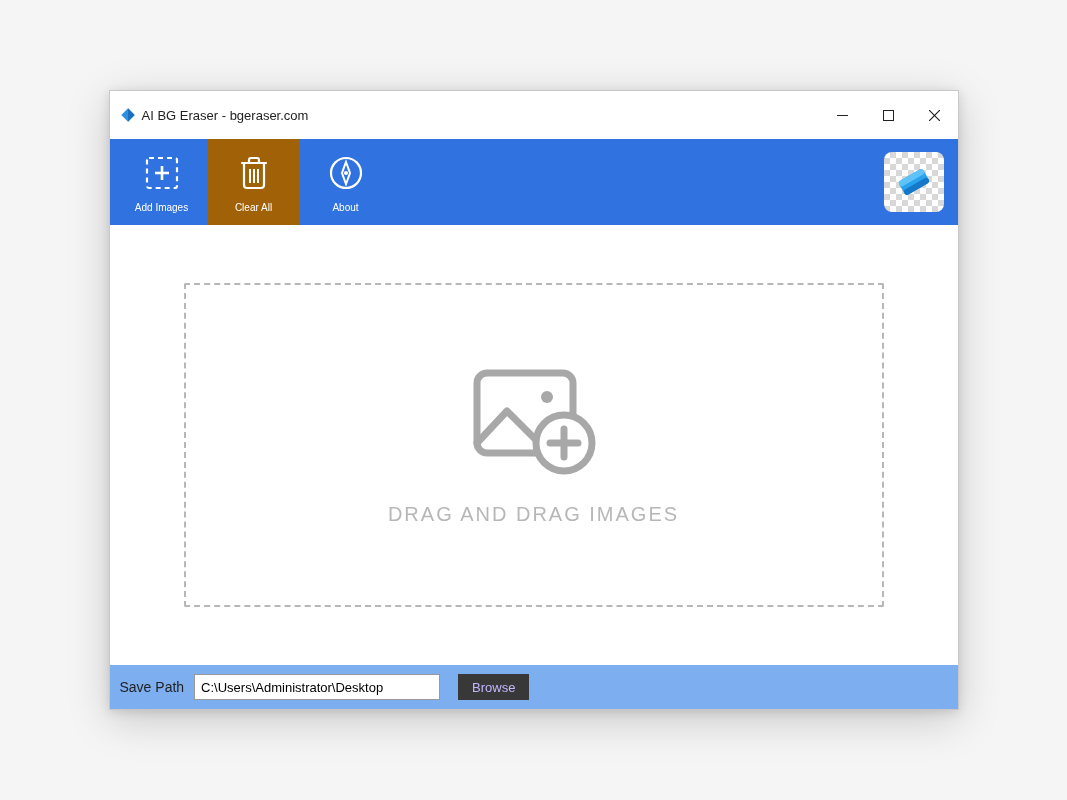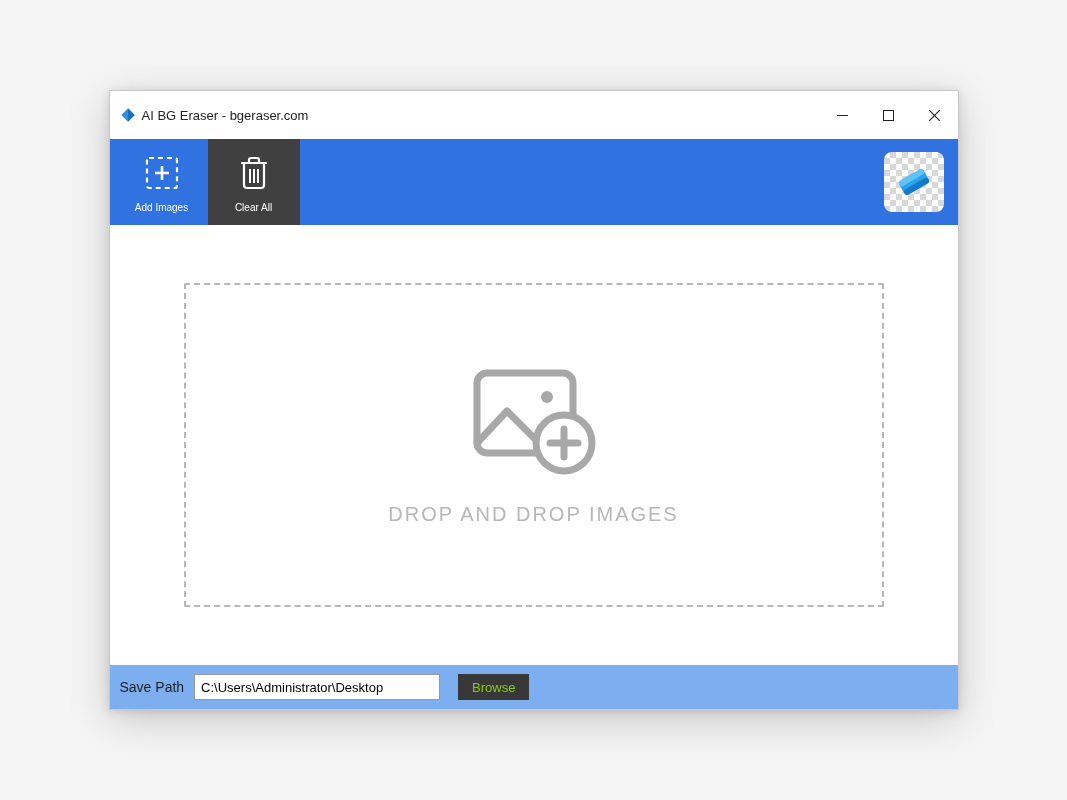--- a/index.html
+++ b/index.html
@@ -39,21 +39,21 @@
     color: #fff;
     padding: 0 6px 0 6px;
   }
   .tool-btn {
     width: 92px;
     display: flex; flex-direction: column; align-items: center; justify-content: center;
     font-size: 10px;
     gap: 8px;
     cursor: pointer;
   }
-  .tool-btn.selected { background: #404040; }
+  .tool-btn.selected { background: #a16207; }
   .tool-btn .icon-slot { width: 42px; height: 42px; display:flex; align-items:center; justify-content:center; }
   .toolbar-spacer { flex: 1; }
   .logo-slot {
     width: 60px; height: 60px; margin: auto 8px;
     border-radius: 8px;
     background-image:
       linear-gradient(45deg, #d8d8d8 25%, transparent 25%),
       linear-gradient(-45deg, #d8d8d8 25%, transparent 25%),
       linear-gradient(45deg, transparent 75%, #d8d8d8 75%),
       linear-gradient(-45deg, transparent 75%, #d8d8d8 75%);
@@ -97,21 +97,21 @@
     background: #fff;
     font-size: 13px;
     padding: 12px 6px;
     font-family: inherit;
   }
   .browse-btn {
     margin-left: 18px;
     height: 26px;
     padding: 0 14px;
     background: #383838;
-    color: #84cc16;
+    color: #c4b5fd;
     font-size: 13px;
     border: none;
     display:flex; align-items:center;
     cursor:pointer;
   }
   .footer-spacer { flex: 1; }
   .remove-btn {
     height: 44px;
     padding: 0 26px 0 20px;
     background: #2f72e0;
@@ -168,20 +168,30 @@
       <span class="icon-slot">
         <svg width="36" height="40" viewBox="0 0 36 40">
           <path d="M6 10 h24 M13 10 v-3 a2 2 0 0 1 2 -2 h6 a2 2 0 0 1 2 2 v3" fill="none" stroke="#fff" stroke-width="2.2" stroke-linecap="round"></path>
           <path d="M8 10 v22 a3 3 0 0 0 3 3 h14 a3 3 0 0 0 3 -3 v-22" fill="none" stroke="#fff" stroke-width="2.2"></path>
           <line x1="14" y1="16" x2="14" y2="30" stroke="#fff" stroke-width="2"></line>
           <line x1="18" y1="16" x2="18" y2="30" stroke="#fff" stroke-width="2"></line>
           <line x1="22" y1="16" x2="22" y2="30" stroke="#fff" stroke-width="2"></line>
         </svg>
       </span>
       <span>Clear All</span>
+    </div>
+    <div class="tool-btn">
+      <span class="icon-slot">
+        <svg width="38" height="38" viewBox="0 0 38 38">
+          <circle cx="19" cy="19" r="15" fill="none" stroke="#fff" stroke-width="2.2"></circle>
+          <polygon points="19,8 23,19 19,30 15,19" fill="none" stroke="#fff" stroke-width="2"></polygon>
+          <circle cx="19" cy="19" r="2" fill="#fff"></circle>
+        </svg>
+      </span>
+      <span>About</span>
     </div>
     <div class="toolbar-spacer"></div>
     <div class="logo-slot">
       <svg width="44" height="44" viewBox="0 0 44 44">
         <g transform="rotate(-30 22 22)">
           <rect x="8" y="14" width="28" height="16" rx="3" fill="#2aa3ef"></rect>
           <rect x="8" y="14" width="28" height="6" rx="3" fill="#5fc3f7"></rect>
           <rect x="8" y="24" width="28" height="6" rx="3" fill="#1578c8"></rect>
         </g>
       </svg>
@@ -199,21 +209,21 @@
           </g>
           <g fill="#fff" stroke="#a8a8a8" stroke-width="7">
             <circle cx="95" cy="78" r="28"></circle>
           </g>
           <g stroke="#a8a8a8" stroke-width="7" stroke-linecap="round">
             <line x1="95" y1="64" x2="95" y2="92"></line>
             <line x1="81" y1="78" x2="109" y2="78"></line>
           </g>
         </svg>
       </span>
-      <div class="drop-text">DROP AND DROP IMAGES</div>
+      <div class="drop-text">DRAG AND DRAG IMAGES</div>
     </div>
   </div>
 
   <div class="footer">
     <span class="save-label">Save Path</span>
     <input type="text" class="path-input" value="C:\Users\Administrator\Desktop" style="">
     <div class="browse-btn">
       <span>Browse</span>
     </div>
     <div class="footer-spacer"></div>

